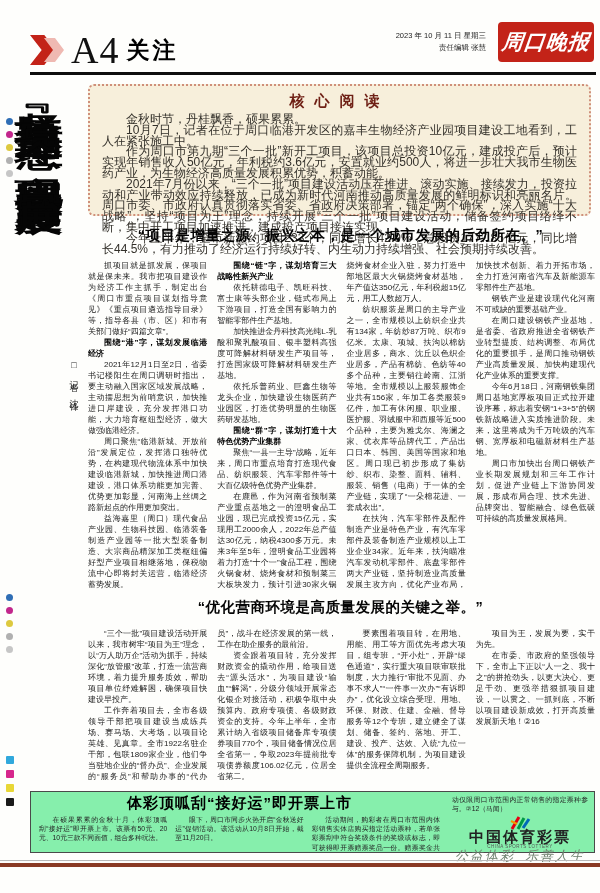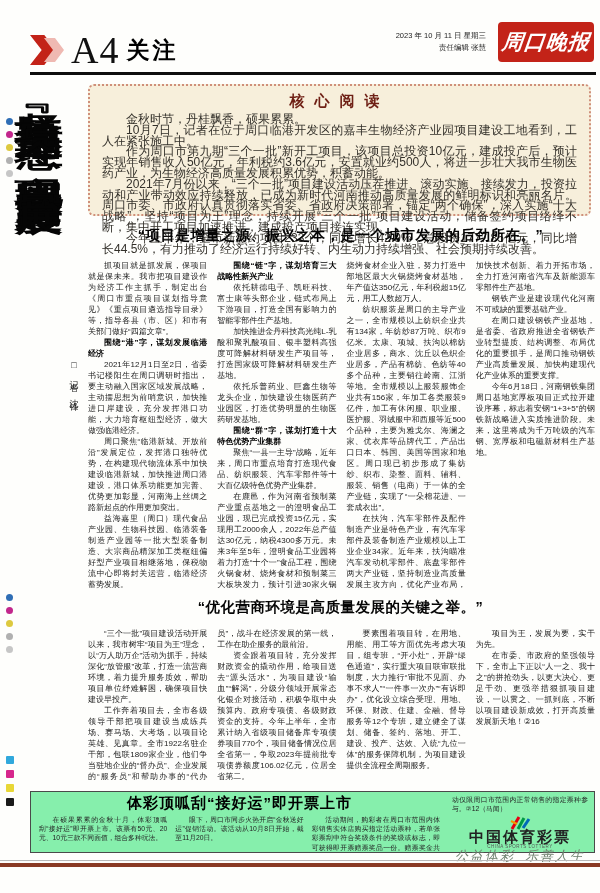--- a/index.html
+++ b/index.html
@@ -150,20 +150,21 @@
       <p class="para">加快推进金丹科技高光纯L-乳酸和聚乳酸项目、银丰塑料高强度可降解材料研发生产项目等，打造国家级可降解材料研发生产基地。</p>
       <p class="para">依托乐普药业、巨鑫生物等龙头企业，加快建设生物医药产业园区，打造优势明显的生物医药研发基地。</p>
       <p class="sub">围绕“群”字，谋划打造十大特色优势产业集群</p>
       <p class="para">聚焦“一县一主导”战略，近年来，周口市重点培育打造现代食品、纺织服装、汽车零部件等十大百亿级特色优势产业集群。</p>
       <p class="para">在鹿邑，作为河南省预制菜产业重点基地之一的澄明食品工业园，现已完成投资15亿元，实现用工2000余人，2022年总产值达30亿元，纳税4300多万元。未来3年至5年，澄明食品工业园将着力打造“十个一”食品工程，围绕火锅食材、烧烤食材和预制菜三大板块发力，预计引进30家火锅烧烤食材企业入驻，努力打造中部地区最大火锅烧烤食材基地，年产值达350亿元，年利税超15亿元，用工人数超万人。</p>
       <p class="para">纺织服装是周口的主导产业之一，全市规模以上纺织企业共有134家，年纺纱87万吨、织布9亿米。太康、项城、扶沟以棉纺企业居多，商水、沈丘以色织企业居多，产品有棉纺、色纺等40多个品种，主要销往岭南、江浙等地。全市规模以上服装服饰企业共有156家，年加工各类服装9亿件，加工有休闲服、职业服、医护服、羽绒服中和西服等近500个品种，主要为雅戈尔、海澜之家、优衣库等品牌代工，产品出口日本、韩国、美国等国家和地区。周口现已初步形成了集纺纱、织布、染整、面料、辅料、服装、销售（电商）于一体的全产业链，实现了“一朵棉花进、一套成衣出”。</p>
       <p class="para">在扶沟，汽车零部件及配件制造产业是特色产业，有汽车零部件及装备制造产业规模以上工业企业34家。近年来，扶沟瞄准汽车发动机零部件、底盘零部件两大产业链，坚持制造业高质量发展主攻方向，优化产业布局，加快技术创新、着力开拓市场，全力打造河南省汽车及新能源车零部件生产基地。</p>
       <p class="para">钢铁产业是建设现代化河南不可或缺的重要基础产业。</p>
       <p class="para">在周口建设钢铁产业基地，是省委、省政府推进全省钢铁产业转型提质、结构调整、布局优化的重要抓手，是周口推动钢铁产业高质量发展、加快构建现代化产业体系的重要支撑。</p>
       <p class="para">今年6月18日，河南钢铁集团周口基地宽厚板项目正式拉开建设序幕，标志着安钢“1+3+5”的钢铁新战略进入实质推进阶段。未来，这里将成为千万吨级的汽车钢、宽厚板和电磁新材料生产基地。</p>
+      <p class="para">周口市加快出台周口钢铁产业长期发展规划和三年工作计划，促进产业链上下游协同发展，形成布局合理、技术先进、品牌突出、智能融合、绿色低碳可持续的高质量发展格局。</p>
     </div>
 
   <div class="quote quote2">“优化营商环境是高质量发展的关键之举。”</div>
 
   <div class="cols body2">
       <p class="para">“三个一批”项目建设活动开展以来，我市树牢“项目为王”理念，以“万人助万企”活动为抓手，持续深化“放管服”改革，打造一流营商环境，着力提升服务质效，帮助项目单位纾难解困，确保项目快建设早投产。</p>
       <p class="para">工作奔着项目去，全市各级领导干部把项目建设当成练兵场、赛马场、大考场，以项目论英雄、见真章。全市1922名驻企干部，包联1809家企业，他们争当驻地企业的“督办员”、企业发展的“服务员”和帮助办事的“代办员”，战斗在经济发展的第一线，工作在助企服务的最前沿。</p>
       <p class="para">资金跟着项目转，充分发挥财政资金的撬动作用，给项目送去“源头活水”，为项目建设“输血”“解渴”，分级分领域开展常态化银企对接活动，积极争取中央预算内、政府专项债、各级财政资金的支持。今年上半年，全市累计纳入省级项目储备库专项债券项目770个，项目储备情况位居全省第一，争取2023年提前批专项债券额度106.02亿元，位居全省第二。</p>
       <p class="para">要素围着项目转，在用地、用能、用工等方面优先考虑大项目，组专班，“开小灶”，开辟“绿色通道”，实行重大项目联审联批制度，大力推行“审批不见面、办事不求人”“一件事一次办”“有诉即办”，优化设立综合受理、用地、环保、财政、住建、金融、督导服务等12个专班，建立健全了谋划、储备、签约、落地、开工、建设、投产、达效、入统“九位一体”的服务保障机制，为项目建设提供全流程全周期服务。</p>
       <p class="para">项目为王，发展为要，实干为先。</p>

